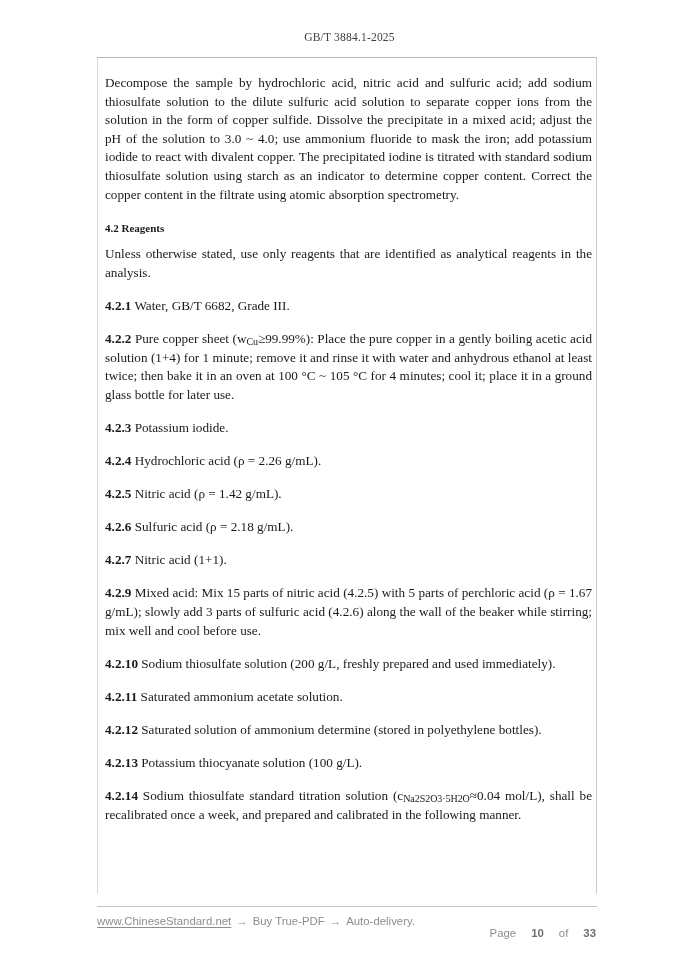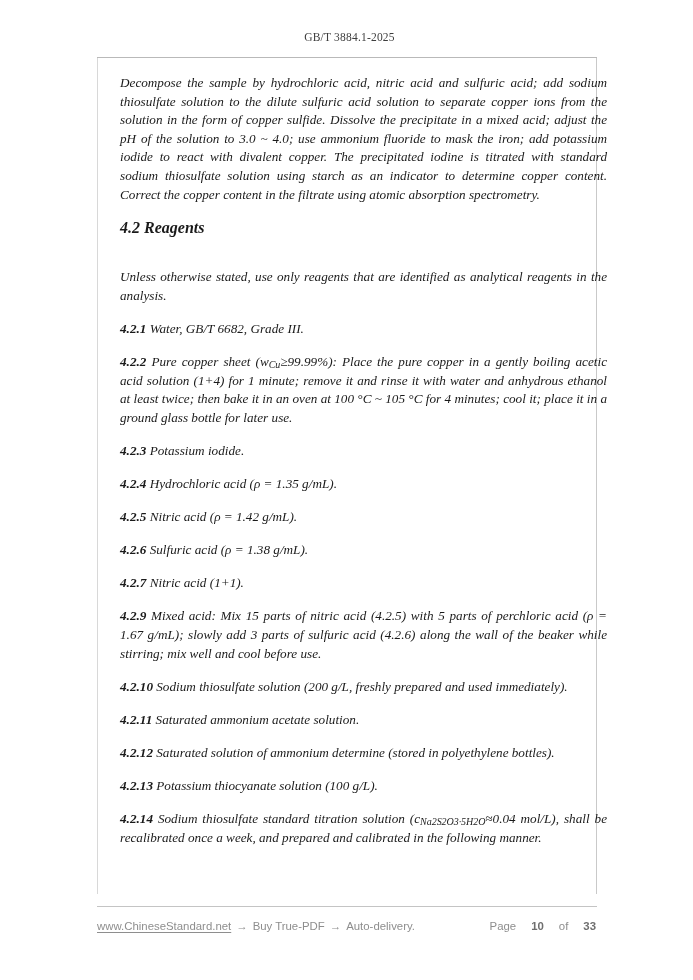--- a/index.html
+++ b/index.html
@@ -55,40 +55,39 @@
     width: 500px;
     height: 836px;
     border-left: 1px solid #d8d8d8;
     border-right: 1px solid #c9c9c9;
     padding: 0;
   }
 
   .content {
     position: absolute;
     top: 16px;
-    left: 22px;
+    left: 7px;
     width: 487px;
-    font-style: italic;
   }
 
   p.para {
     margin: 0 0 14.5px 0;
     font-size: 13.2px;
     line-height: 18.6px;
     text-align: justify;
     text-justify: inter-word;
     -webkit-hyphens: none;
     hyphens: none;
   }
 
   p.para:last-child { margin-bottom: 13px; }
 
   h2.section-heading {
-    margin: 0 0 31px 0;
-    font-size: 16px;
+    margin: 0 0 8px 0;
+    font-size: 11px;
     line-height: 18.6px;
     font-weight: bold;
     text-align: left;
   }
 
   .num {
     font-weight: bold;
   }
 
   sub {
@@ -115,20 +114,21 @@
   .page-footer {
     position: absolute;
     top: 915px;
     left: 97px;
     width: 500px;
     height: 22px;
     font-family: "Liberation Sans", "DejaVu Sans", sans-serif;
     font-size: 11.4px;
     color: #8e8e8e;
     display: flex;
+    flex-direction: column;
   }
 
   .footer-left {
     display: flex;
     align-items: center;
     gap: 5px;
     white-space: nowrap;
   }
 
   .footer-site {
@@ -180,31 +180,31 @@
         <span>Pure copper sheet (w</span><sub>Cu</sub><span>≥99.99%): Place the pure copper in a gently boiling acetic acid solution (1+4) for 1 minute; remove it and rinse it with water and anhydrous ethanol at least twice; then bake it in an oven at 100 °C ~ 105 °C for 4 minutes; cool it; place it in a ground glass bottle for later use.</span>
       </p>
 
       <p class="para">
         <span class="num">4.2.3</span>
         <span>Potassium iodide.</span>
       </p>
 
       <p class="para">
         <span class="num">4.2.4</span>
-        <span>Hydrochloric acid (ρ = 1.35 g/mL).</span>
+        <span>Hydrochloric acid (ρ = 2.26 g/mL).</span>
       </p>
 
       <p class="para">
         <span class="num">4.2.5</span>
         <span>Nitric acid (ρ = 1.42 g/mL).</span>
       </p>
 
       <p class="para">
         <span class="num">4.2.6</span>
-        <span>Sulfuric acid (ρ = 1.38 g/mL).</span>
+        <span>Sulfuric acid (ρ = 2.18 g/mL).</span>
       </p>
 
       <p class="para">
         <span class="num">4.2.7</span>
         <span>Nitric acid (1+1).</span>
       </p>
 
 
       <p class="para">
         <span class="num">4.2.9</span>

